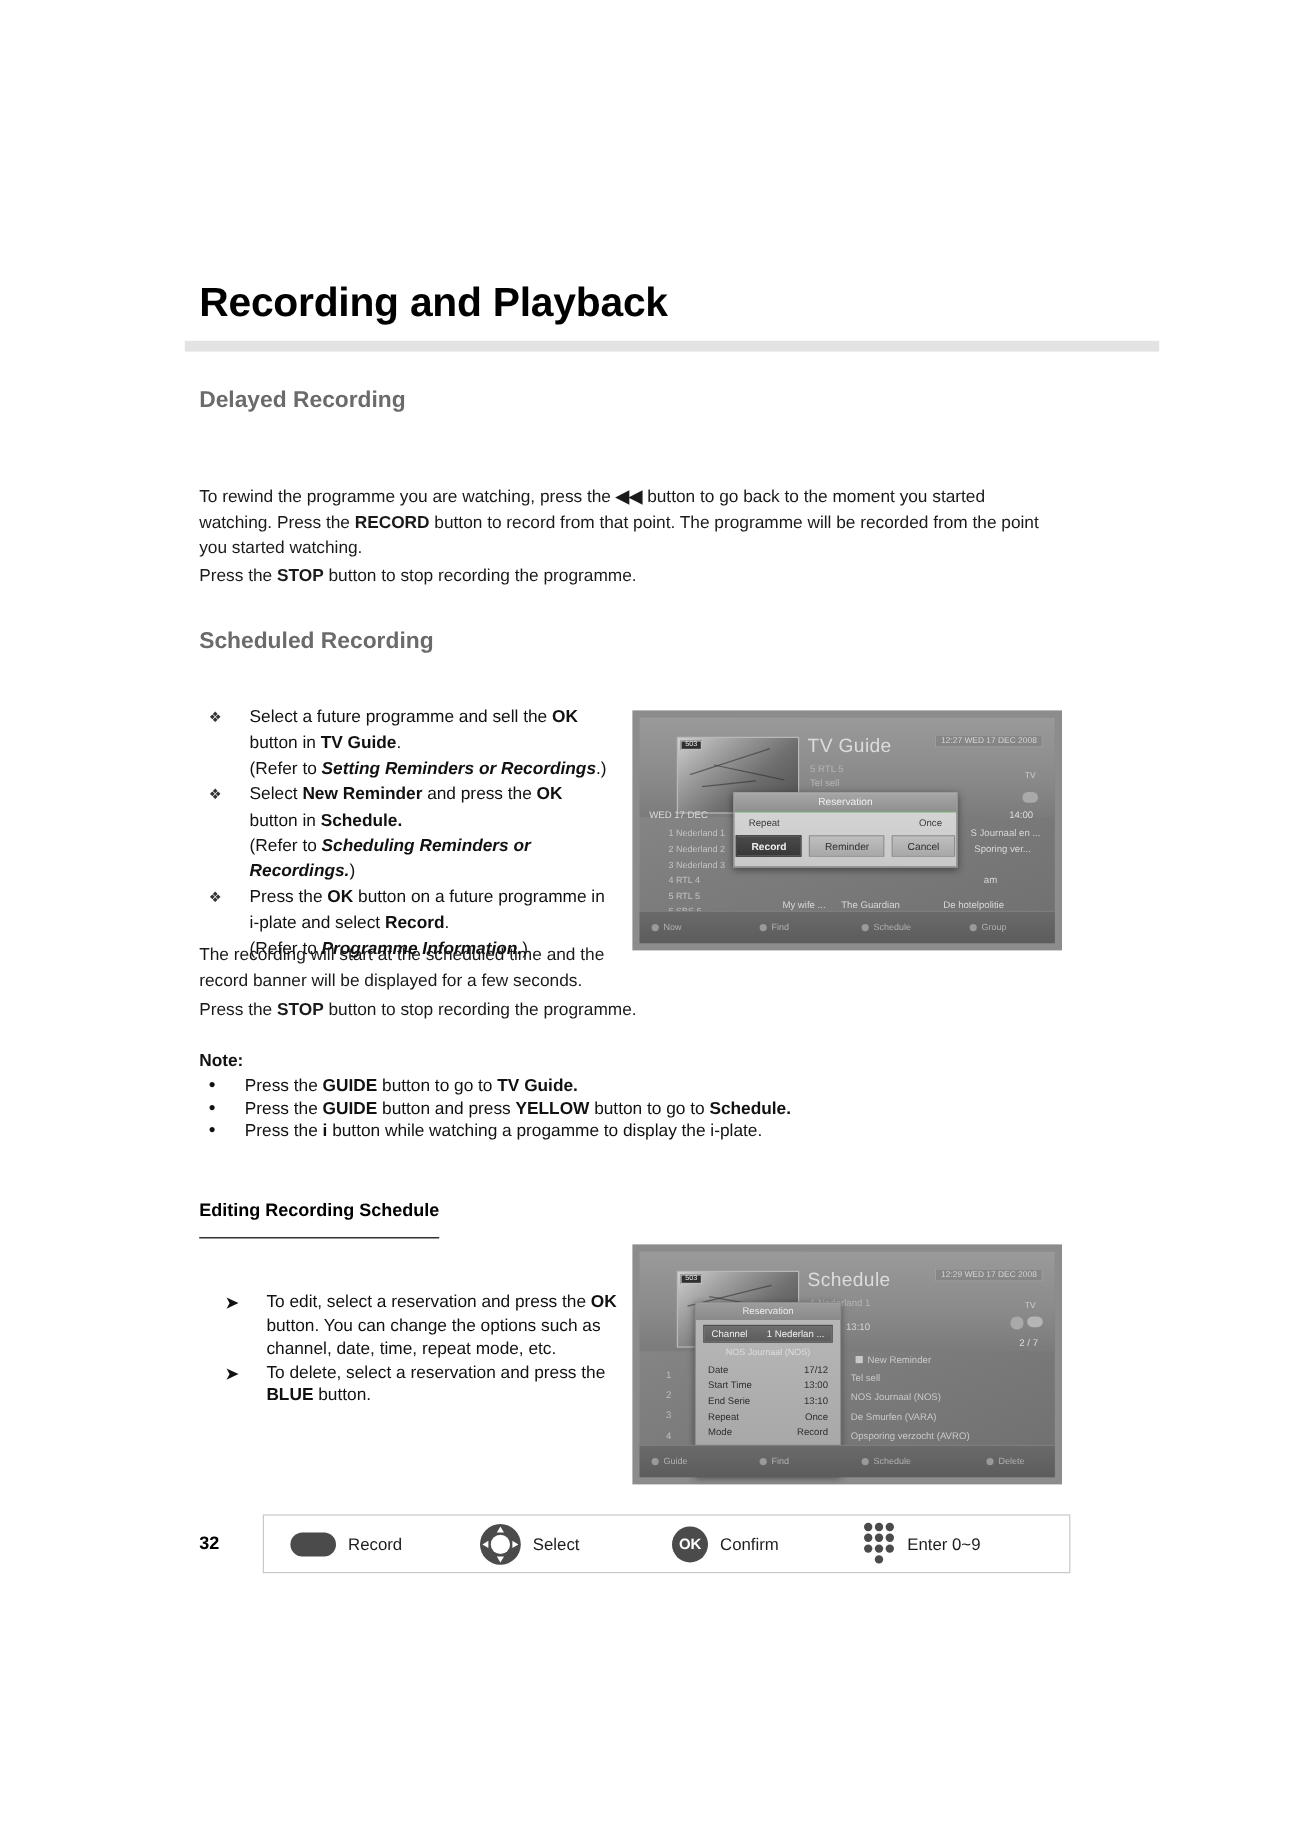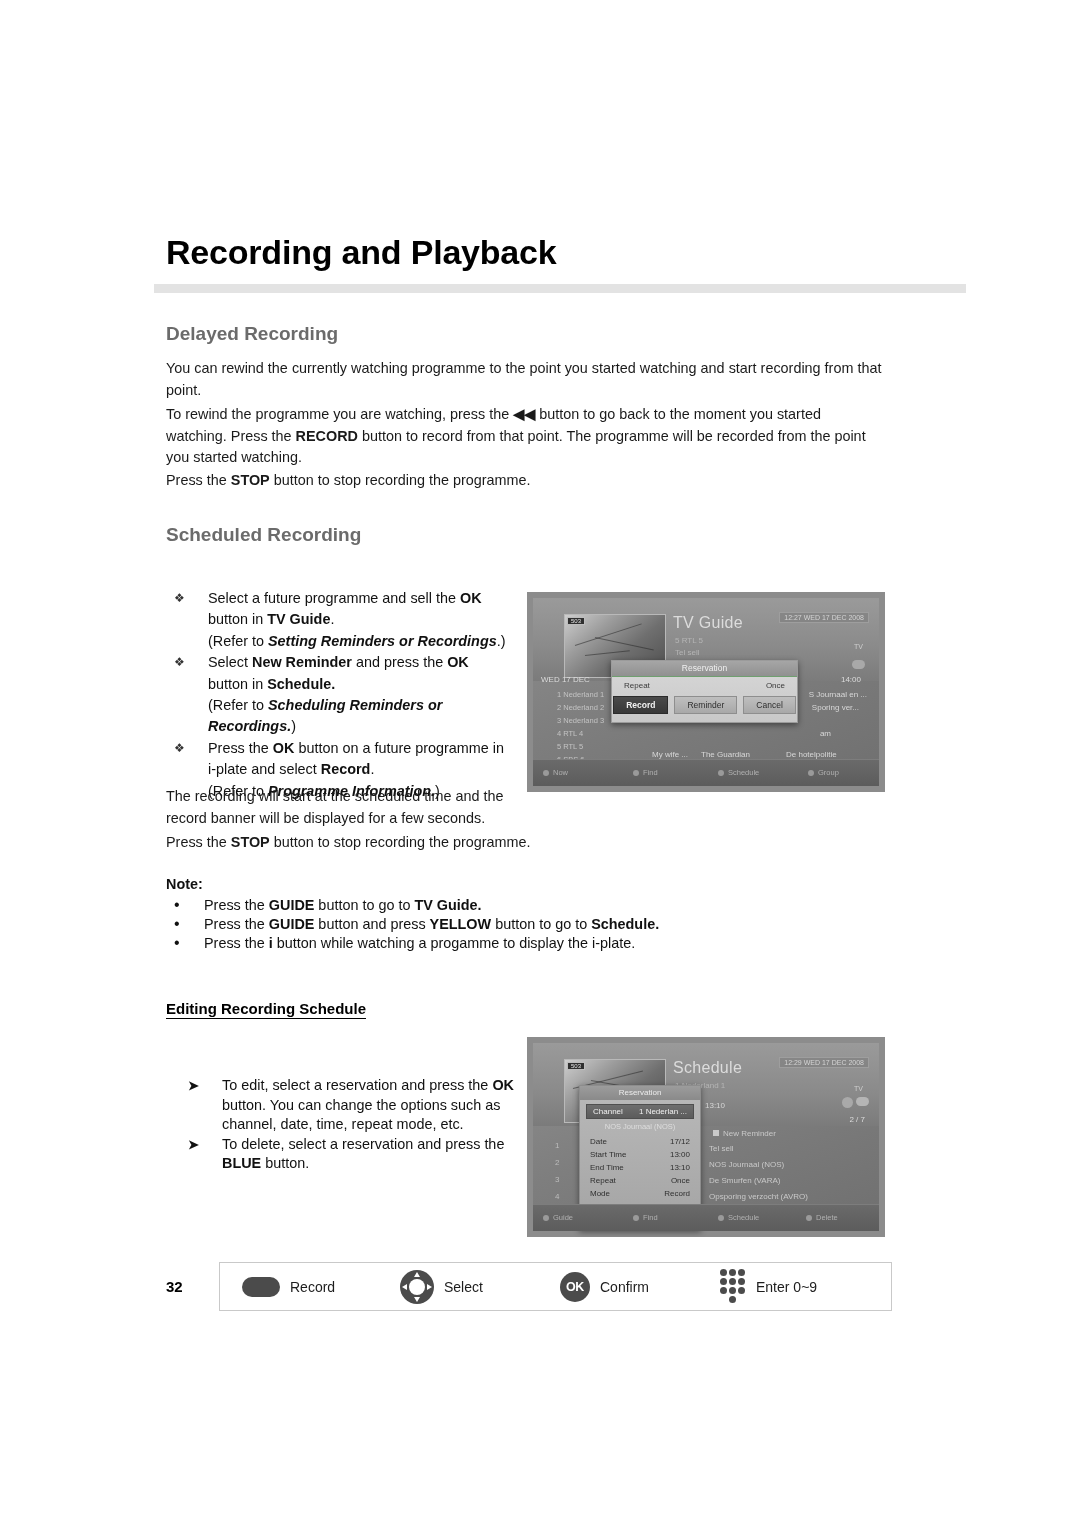--- a/index.html
+++ b/index.html
@@ -53,21 +53,21 @@
   .sec-head.h-scheduled { top: 524px; }
 
   .sub-head {
     position: absolute;
     left: 166px;
     top: 1000px;
     font-size: 15px;
     font-weight: bold;
     color: #000;
     border-bottom: 1.5px solid #000;
-    padding-bottom: 1px;
+    padding-bottom: 14px;
   }
 
   
   .para {
     position: absolute;
     font-size: 14.4px;
     line-height: 21.5px;
     color: #1a1a1a;
     text-align: left;
   }
@@ -469,21 +469,20 @@
 </head>
 <body>
 
 <div class="page">
 
   <div class="page-title">Recording and Playback</div>
   <div class="title-rule"></div>
 
   <div class="sec-head h-delayed">Delayed Recording</div>
 
-  <div class="para p1">You can rewind the currently watching programme to the point you started watching and start recording from that point.</div>
 
   <div class="para p2">
     <span>To rewind the programme you are watching, press the </span><b>◀◀</b><span> button to go back to the moment you started watching. Press the </span><b>RECORD</b><span> button to record from that point. The programme will be recorded from the point you started watching.</span>
   </div>
 
   <div class="para p3">
     <span>Press the </span><b>STOP</b><span> button to stop recording the programme.</span>
   </div>
 
   <div class="sec-head h-scheduled">Scheduled Recording</div>
@@ -661,42 +660,42 @@
         <div class="f-note">NOS Journaal (NOS)</div>
         <div class="f-row">
           <span>Date</span>
           <span>17/12</span>
         </div>
         <div class="f-row">
           <span>Start Time</span>
           <span>13:00</span>
         </div>
         <div class="f-row">
-          <span>End Time</span>
+          <span>End Serie</span>
           <span>13:10</span>
         </div>
         <div class="f-row">
           <span>Repeat</span>
           <span>Once</span>
         </div>
         <div class="f-row">
           <span>Mode</span>
           <span>Record</span>
         </div>
         <div class="f-btns">
           <div class="f-btn">OK</div>
           <div class="f-btn">Cancel</div>
         </div>
       </div>
 
       <div class="botbar">
         <div class="item" style="left:10px;"><span class="dot"></span><span>Guide</span></div>
         <div class="item" style="left:100px;"><span class="dot"></span><span>Find</span></div>
         <div class="item" style="left:185px;"><span class="dot"></span><span>Schedule</span></div>
-        <div class="item" style="left:273px;"><span class="dot"></span><span>Delete</span></div>
+        <div class="item" style="left:289px;"><span class="dot"></span><span>Delete</span></div>
       </div>
     </div>
   </div>
 
   <div class="page-num">32</div>
 
   <div class="legend">
 
     <div class="cell" style="left:22px;">
       <div class="ic-record"></div>

